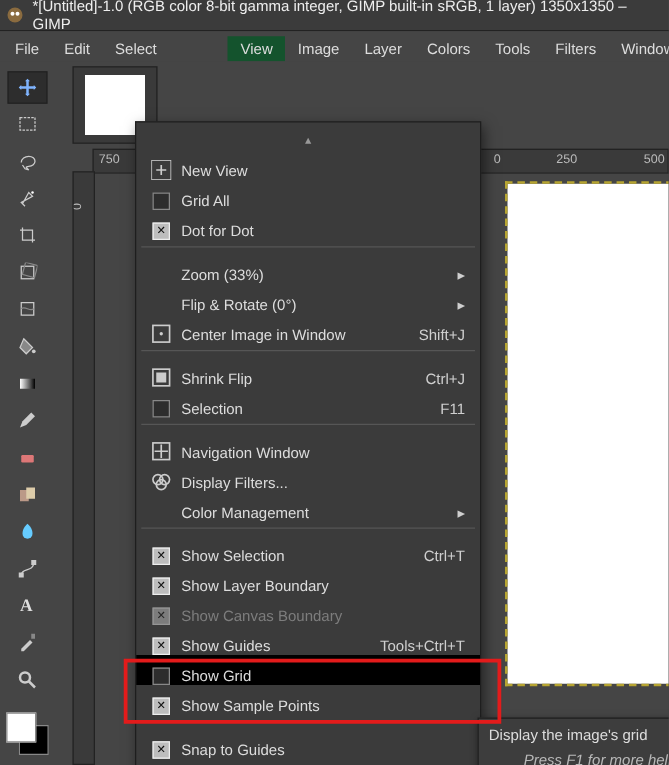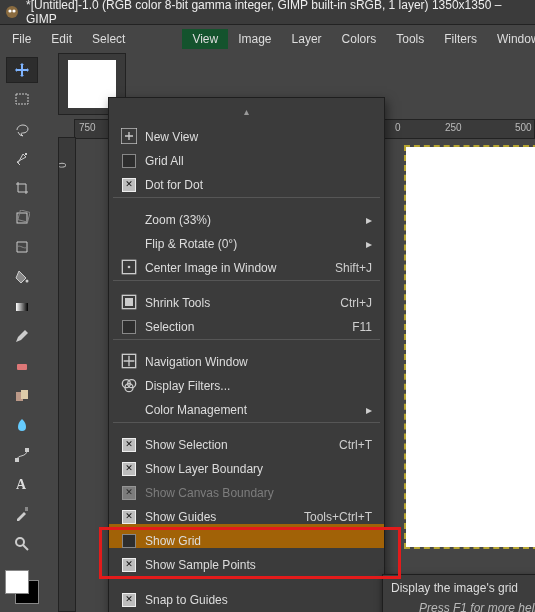--- a/index.html
+++ b/index.html
@@ -22,21 +22,21 @@
   .rulertop{position:absolute;left:30px;right:0;top:70px;height:18px;background:#3a3a3a;border:1px solid #222;overflow:hidden;}
   .rulerleft{position:absolute;left:14px;top:88px;bottom:0;width:16px;background:#3a3a3a;border:1px solid #222;overflow:hidden;}
   .canvas{position:absolute;left:32px;right:0;top:90px;bottom:0;background:#454545;}
   .canvas .paper{position:absolute;left:330px;top:8px;width:240px;height:400px;background:#fff;outline:2px dashed #b7a531;}
   .rmark{position:absolute;top:2px;color:#bbb;font-size:10px;}
   .rmarkv{position:absolute;left:-2px;color:#bbb;font-size:10px;transform:rotate(-90deg);transform-origin:left top;}
   
   .menu{position:absolute;left:108px;top:48px;width:275px;background:#3b3b3b;border:1px solid #1e1e1e;box-shadow:2px 4px 10px rgba(0,0,0,.5);padding:8px 0 10px 0;z-index:20;}
   .menu .tear{height:10px;text-align:center;color:#999;font-size:10px;margin-bottom:4px;}
   .menu .row{display:flex;align-items:flex-end;height:24px;padding:0 12px 0 10px;color:#ddd;position:relative;}
-  .menu .row.hover{background:#a16207;}
+  .menu .row.hover{background:#000000;}
   .menu .row.disabled{color:#7d7d7d;}
   .menu .row .ic{width:20px;display:inline-flex;align-items:center;justify-content:center;margin-right:6px;color:#cfcfcf;}
   .menu .row .lbl{flex:1;}
   .menu .row .accel{color:#cfcfcf;font-size:12px;}
   .menu .row .sub{color:#cfcfcf;}
   .menu .sep{height:1px;background:#565656;margin:5px 4px;}
   .chk{width:12px;height:12px;border:1px solid #888;background:#2d2d2d;}
   .chk.on{background:#bdbdbd;border:1px solid #eee;}
   .chk.on::after{content:"✕";display:block;font-size:9px;color:#111;line-height:10px;text-align:center;}
   .redbox{position:absolute;left:99px;top:478px;width:296px;height:46px;border:3px solid #e31b1b;z-index:30;pointer-events:none;}
@@ -249,21 +249,21 @@
 
       <div class="sep"></div>
 
       <div class="row">
         <span class="ic">
             <svg viewBox="0 0 12 12">
               <rect x="1" y="1" width="10" height="10" fill="none" stroke="#ccc"></rect>
               <rect x="3" y="3" width="6" height="6" fill="#ccc"></rect>
             </svg>
           </span>
-        <span class="lbl">Shrink Tools</span>
+        <span class="lbl">Shrink Flip</span>
         <span class="accel">Ctrl+J</span>
       </div>
       <div class="row">
         <span class="ic">
             <span class="chk"></span>
           </span>
         <span class="lbl">Selection</span>
         <span class="accel">F11</span>
       </div>
 

